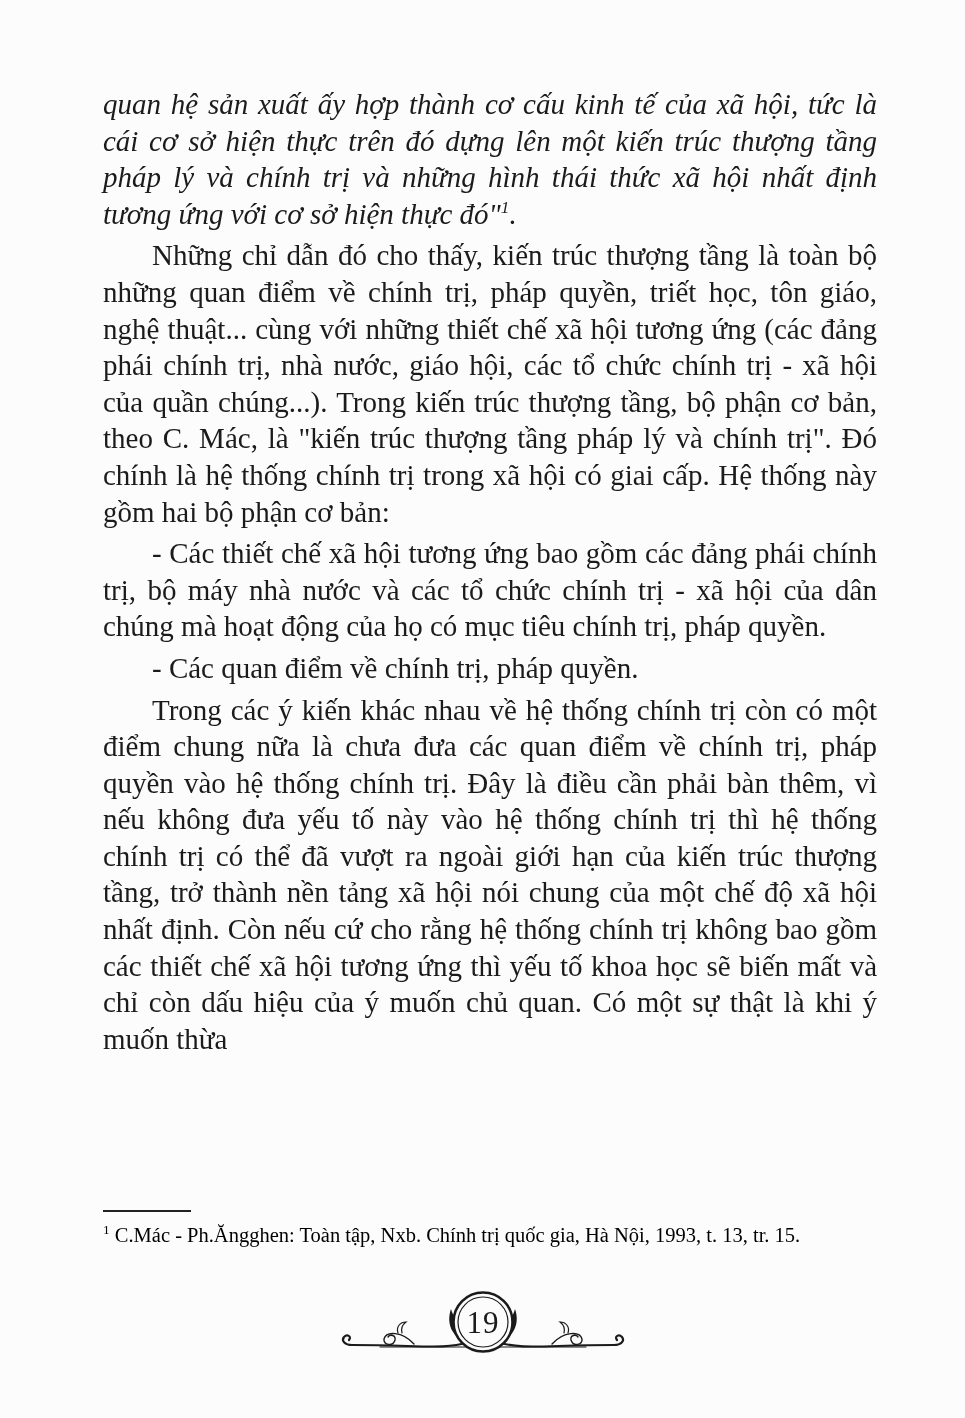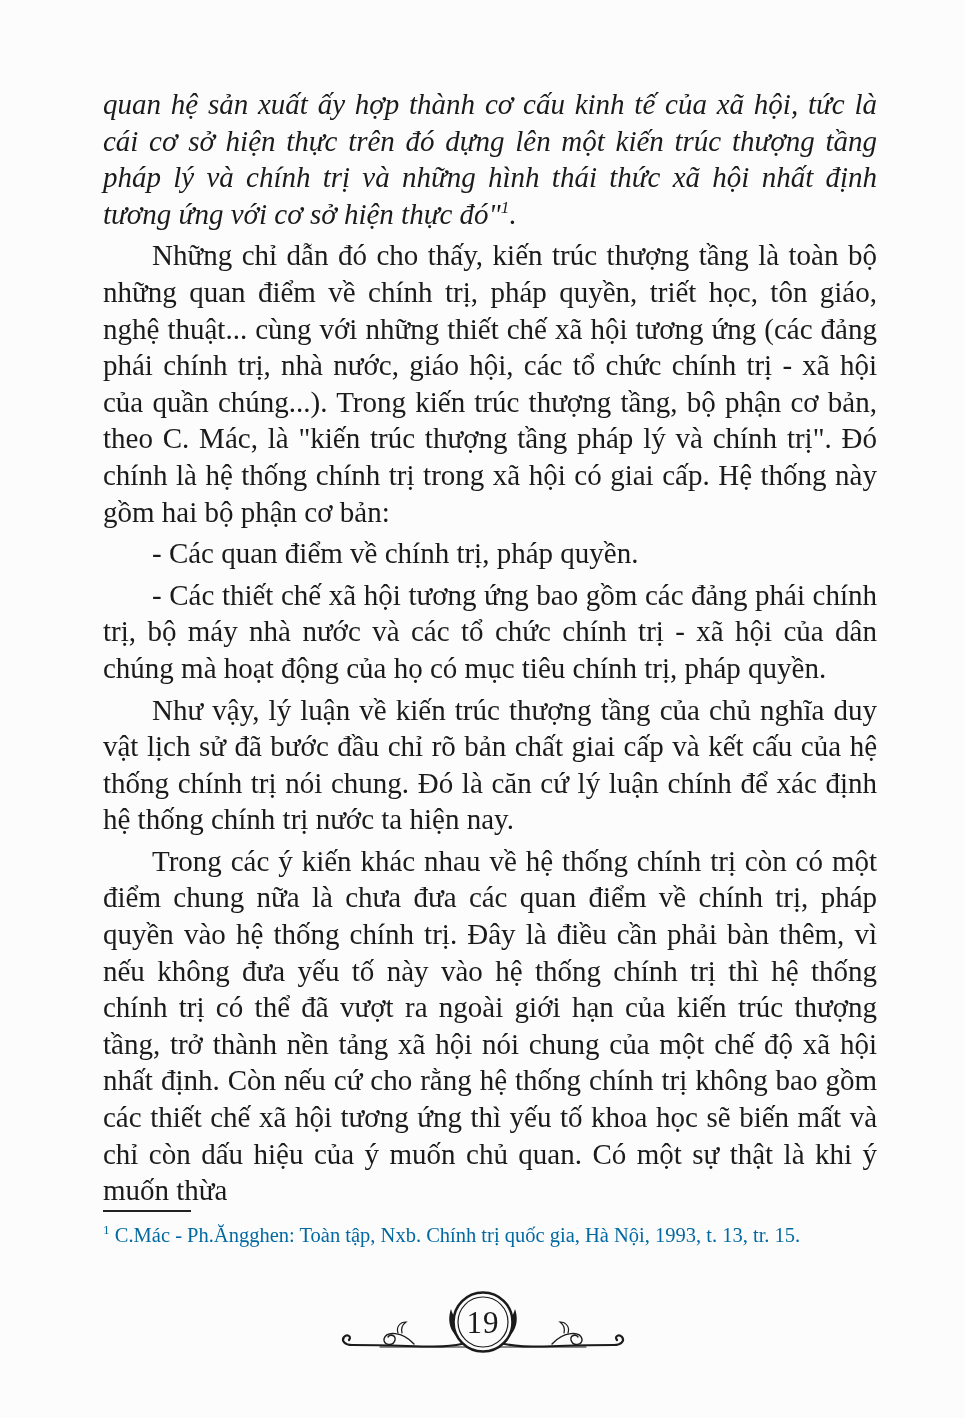--- a/index.html
+++ b/index.html
@@ -51,21 +51,21 @@
   .footnote-rule {
     width: 88px;
     border-top: 2px solid #222222;
     height: 0;
     margin-bottom: 10px;
   }
   .footnote {
     font-size: 20.5px;
     line-height: 27px;
     margin: 0;
-    color: #0369a1;
+    color: #000000;
   }
   .footnote sup {
     font-size: 0.65em;
     vertical-align: super;
     line-height: 0;
   }
   .ornament {
     position: absolute;
     top: 1289px;
     left: 50%;
@@ -76,23 +76,22 @@
   }
 </style>
 </head>
 <body>
 
 <div class="page">
 
   <main class="text-block" id="paragraphs">
       <p class="quote">quan hệ sản xuất ấy hợp thành cơ cấu kinh tế của xã hội, tức là cái cơ sở hiện thực trên đó dựng lên một kiến trúc thượng tầng pháp lý và chính trị và những hình thái thức xã hội nhất định tương ứng với cơ sở hiện thực đó"<sup class="fn-ref">1</sup>.</p>
       <p class="indent">Những chỉ dẫn đó cho thấy, kiến trúc thượng tầng là toàn bộ những quan điểm về chính trị, pháp quyền, triết học, tôn giáo, nghệ thuật... cùng với những thiết chế xã hội tương ứng (các đảng phái chính trị, nhà nước, giáo hội, các tổ chức chính trị - xã hội của quần chúng...). Trong kiến trúc thượng tầng, bộ phận cơ bản, theo C. Mác, là "kiến trúc thượng tầng pháp lý và chính trị". Đó chính là hệ thống chính trị trong xã hội có giai cấp. Hệ thống này gồm hai bộ phận cơ bản:</p>
+      <p class="indent">- Các thiết chế xã hội tương ứng bao gồm các đảng phái chính trị, bộ máy nhà nước và các tổ chức chính trị - xã hội của dân chúng mà hoạt động của họ có mục tiêu chính trị, pháp quyền.</p>
       <p class="indent">- Các quan điểm về chính trị, pháp quyền.</p>
-      <p class="indent">- Các thiết chế xã hội tương ứng bao gồm các đảng phái chính trị, bộ máy nhà nước và các tổ chức chính trị - xã hội của dân chúng mà hoạt động của họ có mục tiêu chính trị, pháp quyền.</p>
-      <p class="indent">Như vậy, lý luận về kiến trúc thượng tầng của chủ nghĩa duy vật lịch sử đã bước đầu chỉ rõ bản chất giai cấp và kết cấu của hệ thống chính trị nói chung. Đó là căn cứ lý luận chính để xác định hệ thống chính trị nước ta hiện nay.</p>
       <p class="indent">Trong các ý kiến khác nhau về hệ thống chính trị còn có một điểm chung nữa là chưa đưa các quan điểm về chính trị, pháp quyền vào hệ thống chính trị. Đây là điều cần phải bàn thêm, vì nếu không đưa yếu tố này vào hệ thống chính trị thì hệ thống chính trị có thể đã vượt ra ngoài giới hạn của kiến trúc thượng tầng, trở thành nền tảng xã hội nói chung của một chế độ xã hội nhất định. Còn nếu cứ cho rằng hệ thống chính trị không bao gồm các thiết chế xã hội tương ứng thì yếu tố khoa học sẽ biến mất và chỉ còn dấu hiệu của ý muốn chủ quan. Có một sự thật là khi ý muốn thừa</p>
     </main>
 
   <div class="footnote-area">
     <div class="footnote-rule"></div>
     <p class="footnote"><sup>1</sup> <span>C.Mác - Ph.Ăngghen: Toàn tập, Nxb. Chính trị quốc gia, Hà Nội, 1993, t. 13, tr. 15.</span></p>
   </div>
 
   <svg class="ornament" width="290" height="78" viewBox="0 0 290 78">
     <g stroke="#1b1b1b" fill="none" stroke-linecap="round">

